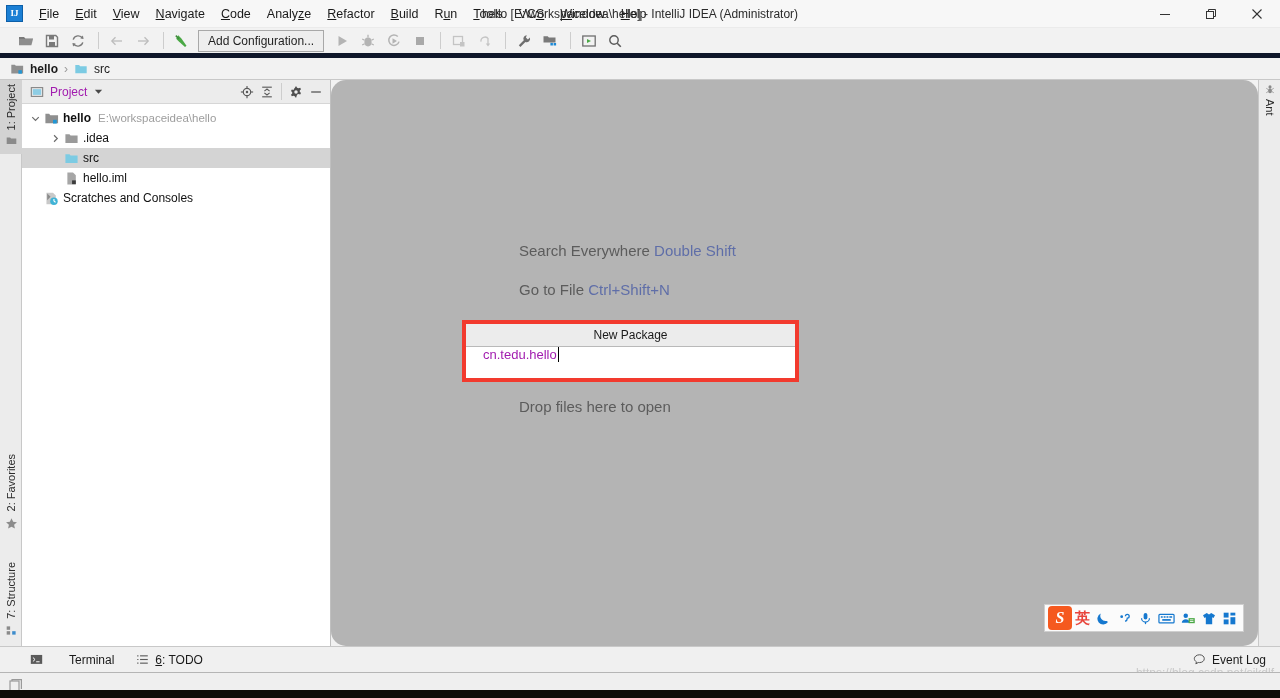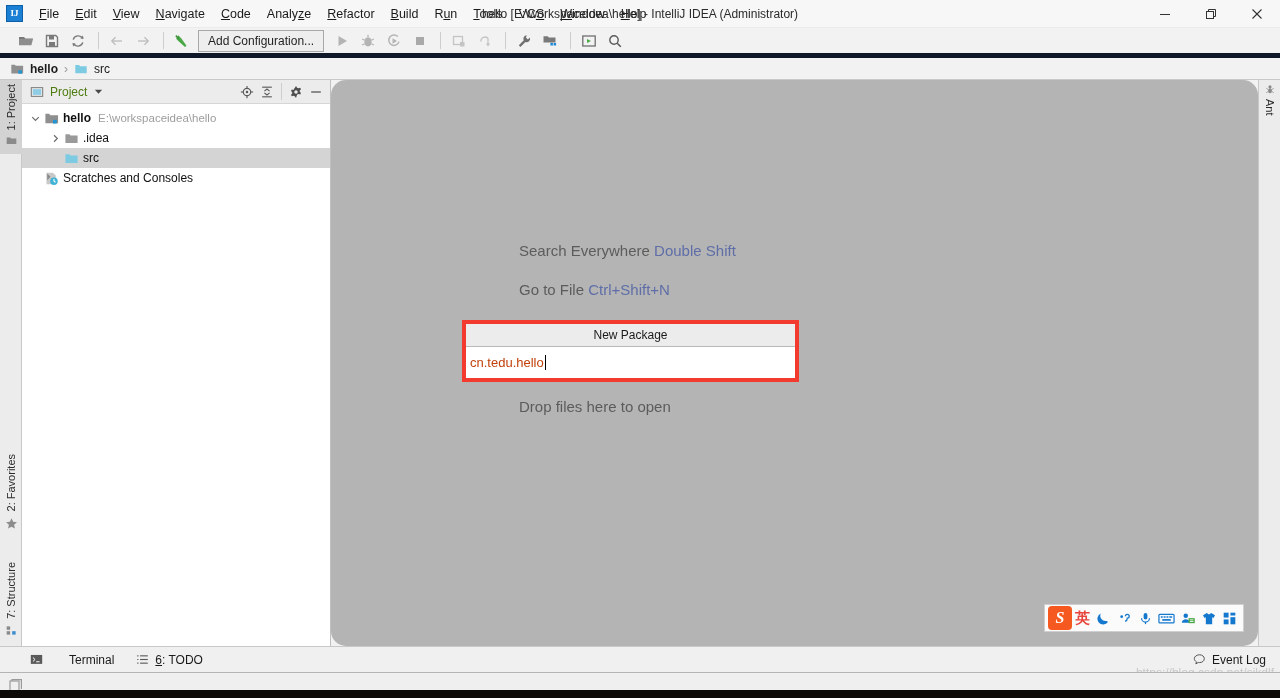--- a/index.html
+++ b/index.html
@@ -95,21 +95,21 @@
 
   
   .project-panel {
     position: absolute; left: 22px; top: 80px; width: 309px; height: 566px;
     background: #ffffff; border-right: 1px solid #c0c0c0;
   }
   .pp-header {
     height: 24px; background: #ececec; display: flex; align-items: center;
     padding: 0 4px 0 8px; border-bottom: 1px solid #d6d6d6;
   }
-  .pp-title { font-size: 12px; color: #4d7c0f; margin-left: 6px; }
+  .pp-title { font-size: 12px; color: #a21caf; margin-left: 6px; }
   .pp-header-actions { margin-left: auto; display: flex; align-items: center; }
   .pp-act { width: 20px; height: 20px; display: flex; align-items: center; justify-content: center; }
   .pp-tree { padding-top: 4px; font-size: 12px; color: #1a1a1a; }
   .tree-row {
     height: 20px; display: flex; align-items: center; white-space: nowrap;
     padding-right: 4px;
   }
   .tree-row.selected { background: #d4d4d4; }
   .tw { width: 16px; height: 20px; display: flex; align-items: center; justify-content: center; flex: none; }
   .ticon { width: 17px; height: 20px; display: flex; align-items: center; justify-content: center; flex: none; margin-right: 3px; }
@@ -130,22 +130,22 @@
   .dlg-wrap {
     position: absolute; left: 131px; top: 240px; width: 337px; height: 62px;
     border: 4px solid #f23a2e; background: #ffffff;
   }
   .dlg-title {
     height: 23px; background: #ececec; border-bottom: 1px solid #b9b9b9;
     display: flex; align-items: center; justify-content: center;
     font-size: 12px; color: #1a1a1a;
   }
   .dlg-input {
-    height: 31px; background: #ffffff; display: flex; align-items: center;
-    padding-left: 4px; font-size: 13px; color: #c2410c;
+    height: 31px; background: #ffffff; display: flex; align-items: flex-start;
+    padding-left: 17px; font-size: 13px; color: #a21caf;
   }
   .caret {
     display: inline-block; width: 1px; height: 15px; background: #000; margin-left: 1px;
   }
 
   
   .ime-bar {
     position: absolute; left: 713px; top: 524px; width: 200px; height: 28px;
     background: #fbfbfb; border: 1px solid #cfcfcf;
     display: flex; align-items: center; padding: 0 3px;
@@ -494,20 +494,31 @@
           <span style="width: 25px; flex: 0 0 auto;"></span>
           <span class="tw"></span>
           <span class="ticon">
             <svg width="15" height="15" viewBox="0 0 16 16">
               <path d="M1.5 3.4h4.3l1.2 1.4h7.5v8H1.5z" fill="#7ccbe3"></path>
             </svg>
           </span>
           <span class="tlabel">src</span>
         </div>
         <div class="tree-row">
+          <span style="width: 25px; flex: 0 0 auto;"></span>
+          <span class="tw"></span>
+          <span class="ticon">
+            <svg width="15" height="15" viewBox="0 0 16 16">
+              <path d="M3.6 1.6h6l3 3v9.8h-9z" fill="#a6a6a6"></path>
+              <rect x="8.6" y="10" width="4" height="4" fill="#3c3c3c"></rect>
+            </svg>
+          </span>
+          <span class="tlabel">hello.iml</span>
+        </div>
+        <div class="tree-row">
           <span style="width: 5px; flex: 0 0 auto;"></span>
           <span class="tw"></span>
           <span class="ticon">
             <svg width="15" height="15" viewBox="0 0 16 16">
               <path d="M2.6 1.8h7l3 3v9.4h-10z" fill="#c9c9c9"></path>
               <path d="M3.4 2.6 7 6.2 3.4 9.8z" fill="#8a8a8a"></path>
               <circle cx="10.6" cy="11" r="4" fill="#3fb3d6"></circle>
               <line x1="10.6" y1="8.6" x2="10.6" y2="11" stroke="#fff" stroke-width="1.2"></line>
               <line x1="10.6" y1="11" x2="12.4" y2="12" stroke="#fff" stroke-width="1.2"></line>
             </svg>

